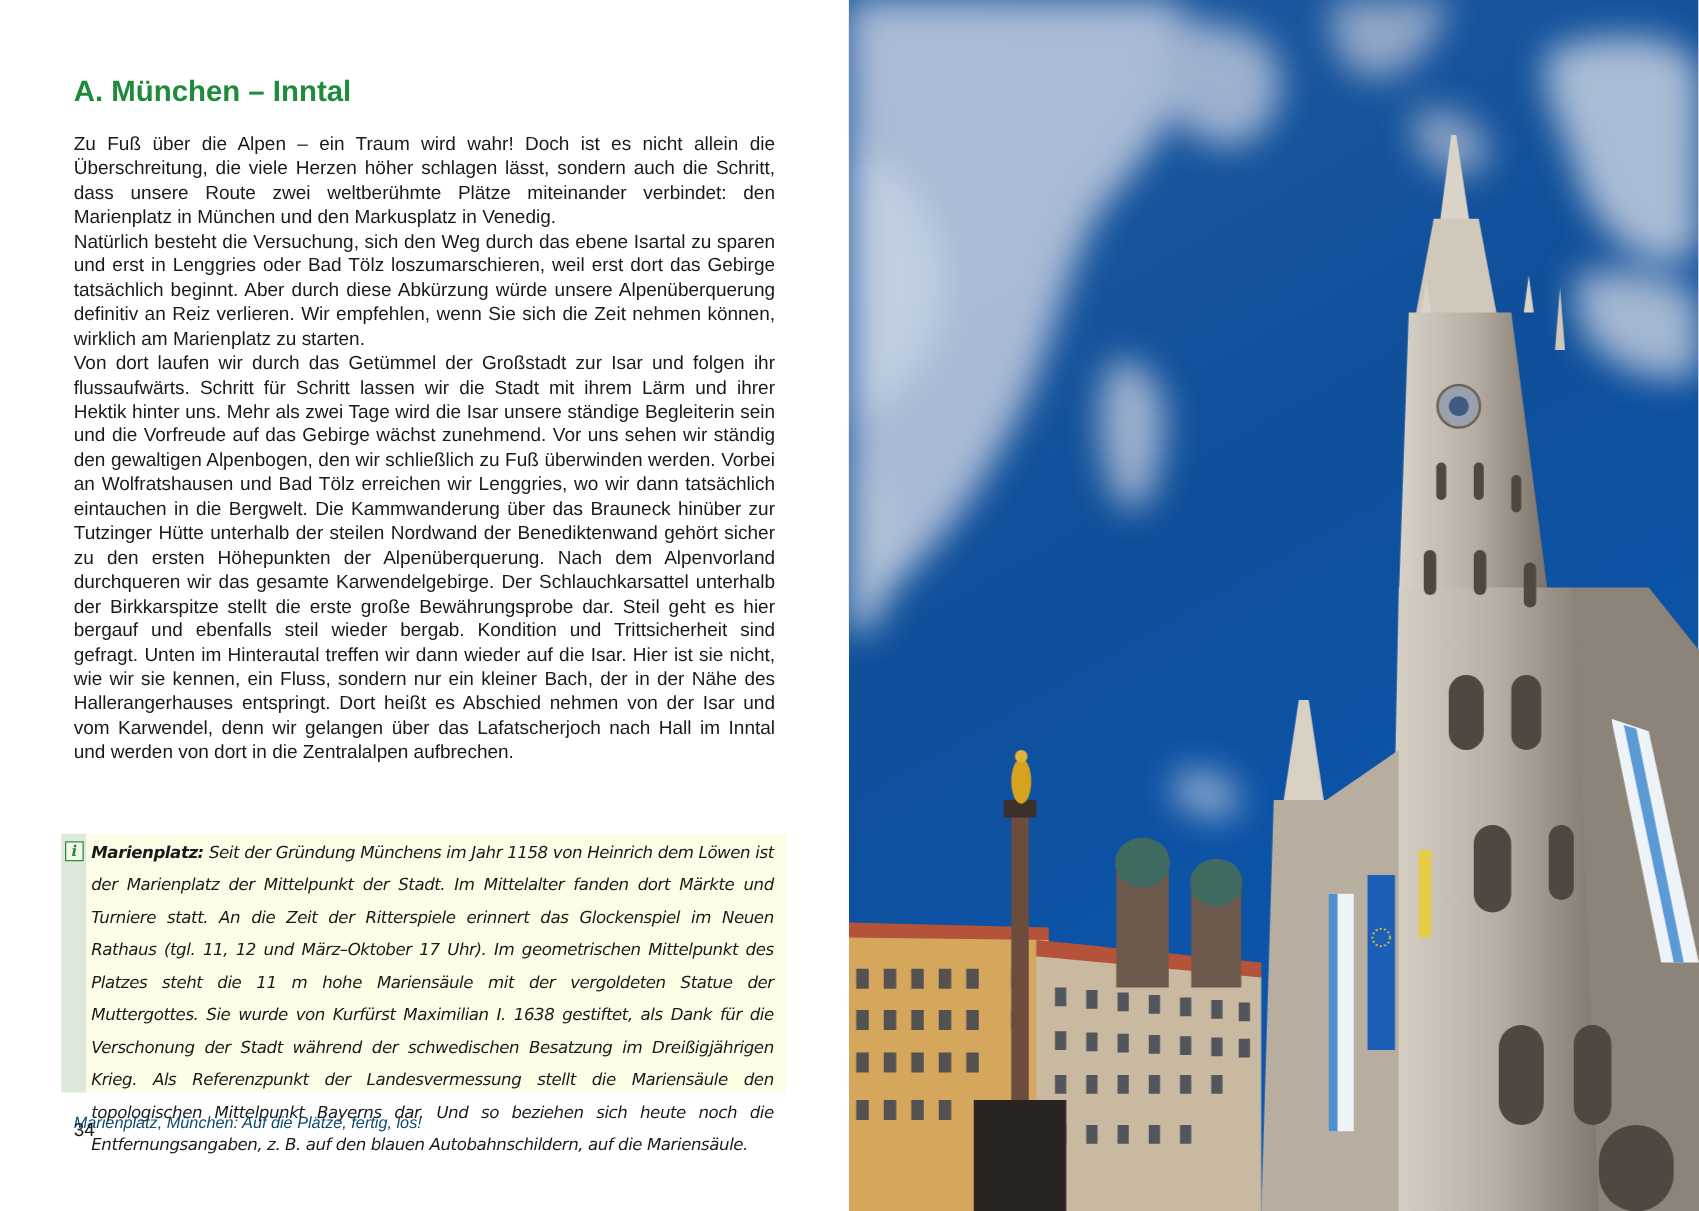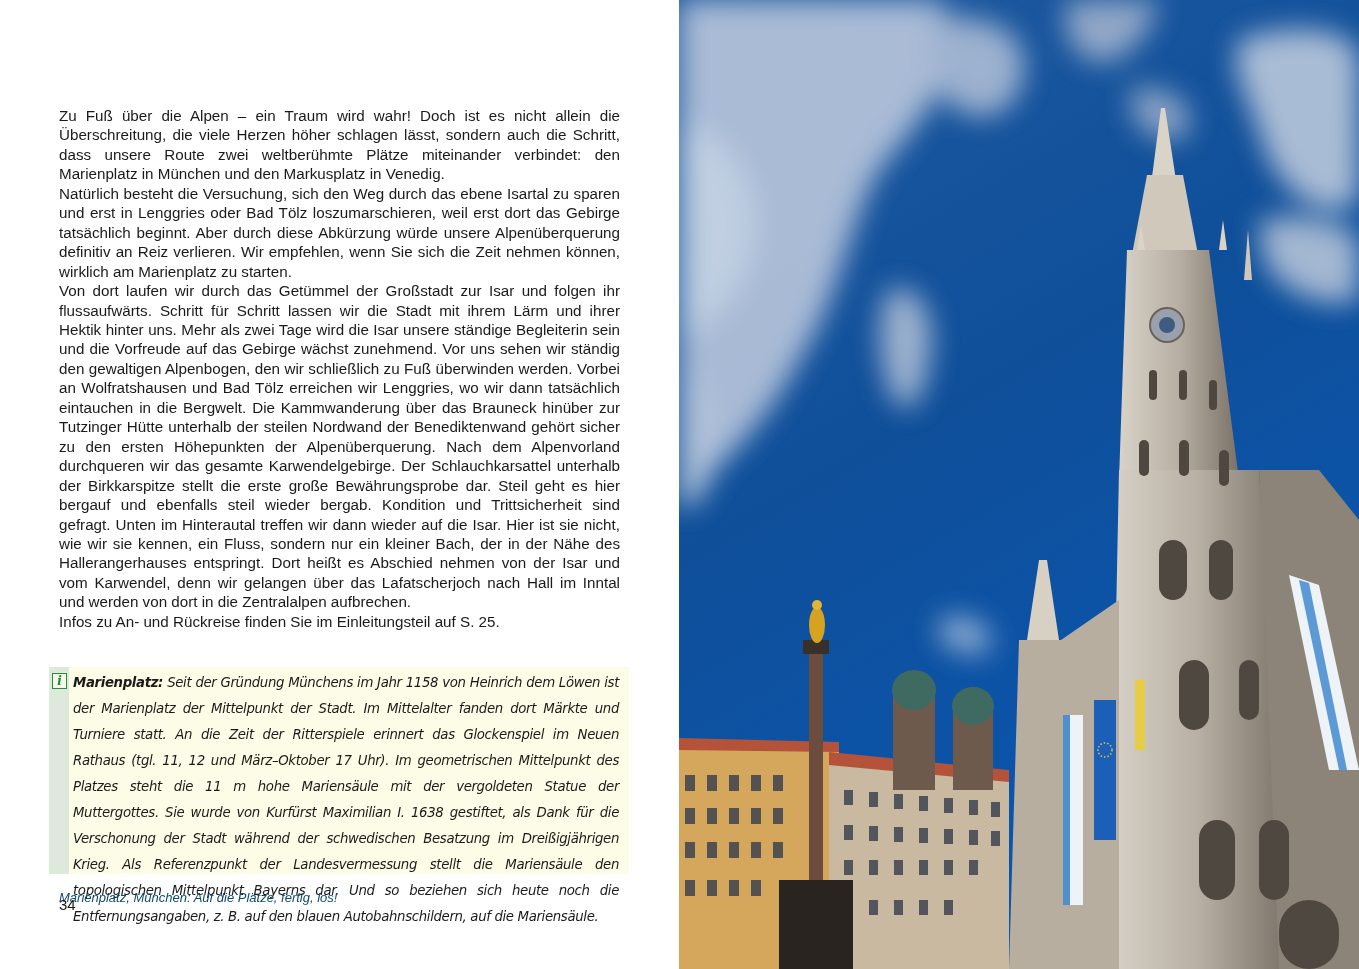--- a/index.html
+++ b/index.html
@@ -15,26 +15,26 @@
   .info-text b { font-weight:bold; }
   .caption { position:absolute; left:59px; top:890px; font-family:"Liberation Sans", sans-serif; font-style:italic; font-size:13px; color:#0c4a6e; }
   .page-number { position:absolute; left:59px; top:896px; font-family:"Liberation Sans", sans-serif; font-size:15px; color:#1a1a1a; }
   .photo { position:absolute; left:679px; top:0; width:680px; height:969px; overflow:hidden; }
   .photo svg { display:block; }
 </style>
 </head>
 <body>
 
 <div class="left-page">
+  <h1 class="heading">A. München – Inntal</h1>
 
   <div class="body-text">
     <p>Zu Fuß über die Alpen – ein Traum wird wahr! Doch ist es nicht allein die Überschreitung, die viele Herzen höher schlagen lässt, sondern auch die Schritt, dass unsere Route zwei weltberühmte Plätze miteinander verbindet: den Marienplatz in München und den Markusplatz in Venedig.</p>
     <p>Natürlich besteht die Versuchung, sich den Weg durch das ebene Isartal zu sparen und erst in Lenggries oder Bad Tölz loszumarschieren, weil erst dort das Gebirge tatsächlich beginnt. Aber durch diese Abkürzung würde unsere Alpenüberquerung definitiv an Reiz verlieren. Wir empfehlen, wenn Sie sich die Zeit nehmen können, wirklich am Marienplatz zu starten.</p>
     <p>Von dort laufen wir durch das Getümmel der Großstadt zur Isar und folgen ihr flussaufwärts. Schritt für Schritt lassen wir die Stadt mit ihrem Lärm und ihrer Hektik hinter uns. Mehr als zwei Tage wird die Isar unsere ständige Begleiterin sein und die Vorfreude auf das Gebirge wächst zunehmend. Vor uns sehen wir ständig den gewaltigen Alpenbogen, den wir schließlich zu Fuß überwinden werden. Vorbei an Wolfratshausen und Bad Tölz erreichen wir Lenggries, wo wir dann tatsächlich eintauchen in die Bergwelt. Die Kammwanderung über das Brauneck hinüber zur Tutzinger Hütte unterhalb der steilen Nordwand der Benediktenwand gehört sicher zu den ersten Höhepunkten der Alpenüberquerung. Nach dem Alpenvorland durchqueren wir das gesamte Karwendelgebirge. Der Schlauchkarsattel unterhalb der Birkkarspitze stellt die erste große Bewährungsprobe dar. Steil geht es hier bergauf und ebenfalls steil wieder bergab. Kondition und Trittsicherheit sind gefragt. Unten im Hinterautal treffen wir dann wieder auf die Isar. Hier ist sie nicht, wie wir sie kennen, ein Fluss, sondern nur ein kleiner Bach, der in der Nähe des Hallerangerhauses entspringt. Dort heißt es Abschied nehmen von der Isar und vom Karwendel, denn wir gelangen über das Lafatscherjoch nach Hall im Inntal und werden von dort in die Zentralalpen aufbrechen.</p>
-    <p>Infos zu An- und Rückreise finden Sie im Einleitungsteil auf S. 25.</p>
   </div>
 
   <div class="info-box">
     <div class="info-strip">
       <div class="info-icon">i</div>
     </div>
     <div class="info-text"><b>Marienplatz:</b><span> Seit der Gründung Münchens im Jahr 1158 von Heinrich dem Löwen ist der Marienplatz der Mittelpunkt der Stadt. Im Mittelalter fanden dort Märkte und Turniere statt. An die Zeit der Ritterspiele erinnert das Glockenspiel im Neuen Rathaus (tgl. 11, 12 und März–Oktober 17 Uhr). Im geometrischen Mittelpunkt des Platzes steht die 11 m hohe Mariensäule mit der vergoldeten Statue der Muttergottes. Sie wurde von Kurfürst Maximilian I. 1638 gestiftet, als Dank für die Verschonung der Stadt während der schwedischen Besatzung im Dreißigjährigen Krieg. Als Referenzpunkt der Landesvermessung stellt die Mariensäule den topologischen Mittelpunkt Bayerns dar. Und so beziehen sich heute noch die Entfernungsangaben, z. B. auf den blauen Autobahnschildern, auf die Mariensäule.</span></div>
   </div>
 
   <div class="caption">Marienplatz, München: Auf die Plätze, fertig, los!</div>

